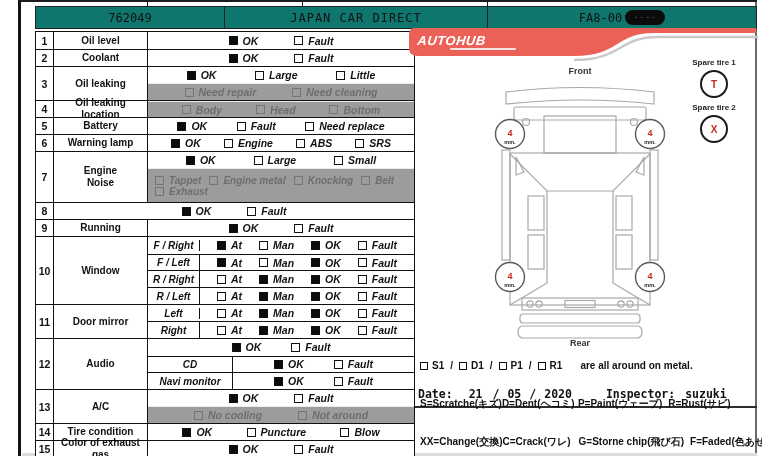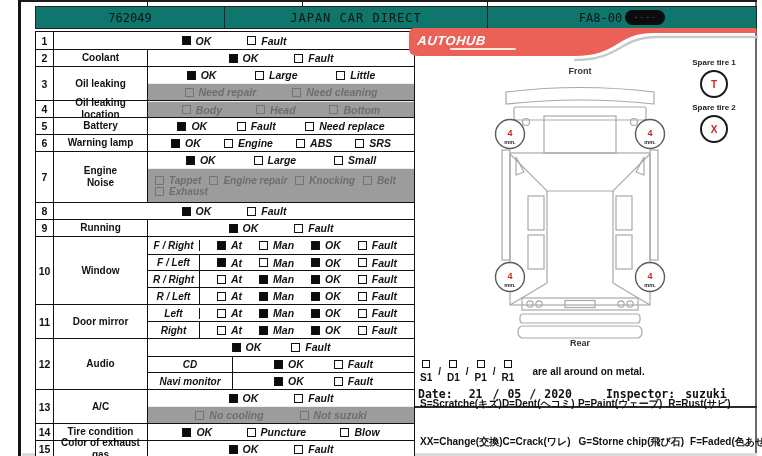--- a/index.html
+++ b/index.html
@@ -65,21 +65,21 @@
   .logo-text{fill:#fff;font:italic bold 13px "Liberation Sans",sans-serif;letter-spacing:.5px;}
 
   .spare-label{position:absolute;font-weight:bold;font-size:8px;color:#222;width:60px;text-align:center;}
   .spare-circle{position:absolute;width:24px;height:24px;border:2px solid #1a1a1a;border-radius:50%;
                 display:flex;align-items:center;justify-content:center;background:#fff;box-sizing:content-box;}
   .spare-circle span{color:#c22a22;font-weight:bold;font-size:10px;}
 
   #body-note{position:absolute;left:420px;top:360px;display:flex;align-items:center;gap:6px;
              font-weight:bold;font-size:10px;}
   #body-note .cb{width:8px;height:8px;}
-  #body-note .code{display:inline-flex;align-items:center;gap:4px;flex-direction:column;}
+  #body-note .code{display:inline-flex;align-items:center;gap:4px;}
   #body-note .note{margin-left:12px;}
 
   #date-row{position:absolute;left:418px;top:387px;display:flex;align-items:baseline;
             font-family:"DejaVu Sans Mono",monospace;font-weight:bold;font-size:11.5px;}
   #date-row .m16{margin-right:16px;} #date-row .m10{margin-right:10px;} #date-row .m8{margin-right:8px;}
   #date-row .insp{margin-left:34px;margin-right:10px;}
   #date-underline{position:absolute;left:415px;top:406px;width:342px;height:2px;background:#2e2e2e;}
 
   .legend-line{position:absolute;left:420px;display:flex;font-weight:bold;font-size:10px;color:#111;
                white-space:nowrap;}
@@ -108,20 +108,21 @@
       <span>FA8-00</span>
       <span class="redact">
         <span>----</span>
       </span>
     </div>
   </div>
 
   <div id="checklist">
       <div class="crow first" style="height: 17px;">
         <div class="c-no">1</div>
+        <div class="c-label">Oil level</div>
         <div class="c-body">
           <div class="oline n2">
             <span class="opt">
               <span class="cb on"></span>
               <span>OK</span>
             </span>
             <span class="opt">
               <span class="cb"></span>
               <span>Fault</span>
             </span>
@@ -257,21 +258,21 @@
               <span>Small</span>
             </span>
           </div>
           <div class="oline gray wrap">
             <span class="opt">
               <span class="cb"></span>
               <span>Tappet</span>
             </span>
             <span class="opt">
               <span class="cb"></span>
-              <span>Engine repair</span>
+              <span>Engine metal</span>
             </span>
             <span class="opt">
               <span class="cb"></span>
               <span>Knocking</span>
             </span>
             <span class="opt">
               <span class="cb"></span>
               <span>Belt</span>
             </span>
             <span class="opt">
@@ -508,21 +509,21 @@
               <span>Fault</span>
             </span>
           </div>
           <div class="oline gray n2">
             <span class="opt">
               <span class="cb"></span>
               <span>No cooling</span>
             </span>
             <span class="opt">
               <span class="cb"></span>
-              <span>Not suzuki</span>
+              <span>Not around</span>
             </span>
           </div>
         </div>
       </div>
       <div class="crow" style="height: 17px;">
         <div class="c-no">14</div>
         <div class="c-label">Tire condition</div>
         <div class="c-body">
           <div class="oline">
             <span class="opt">

